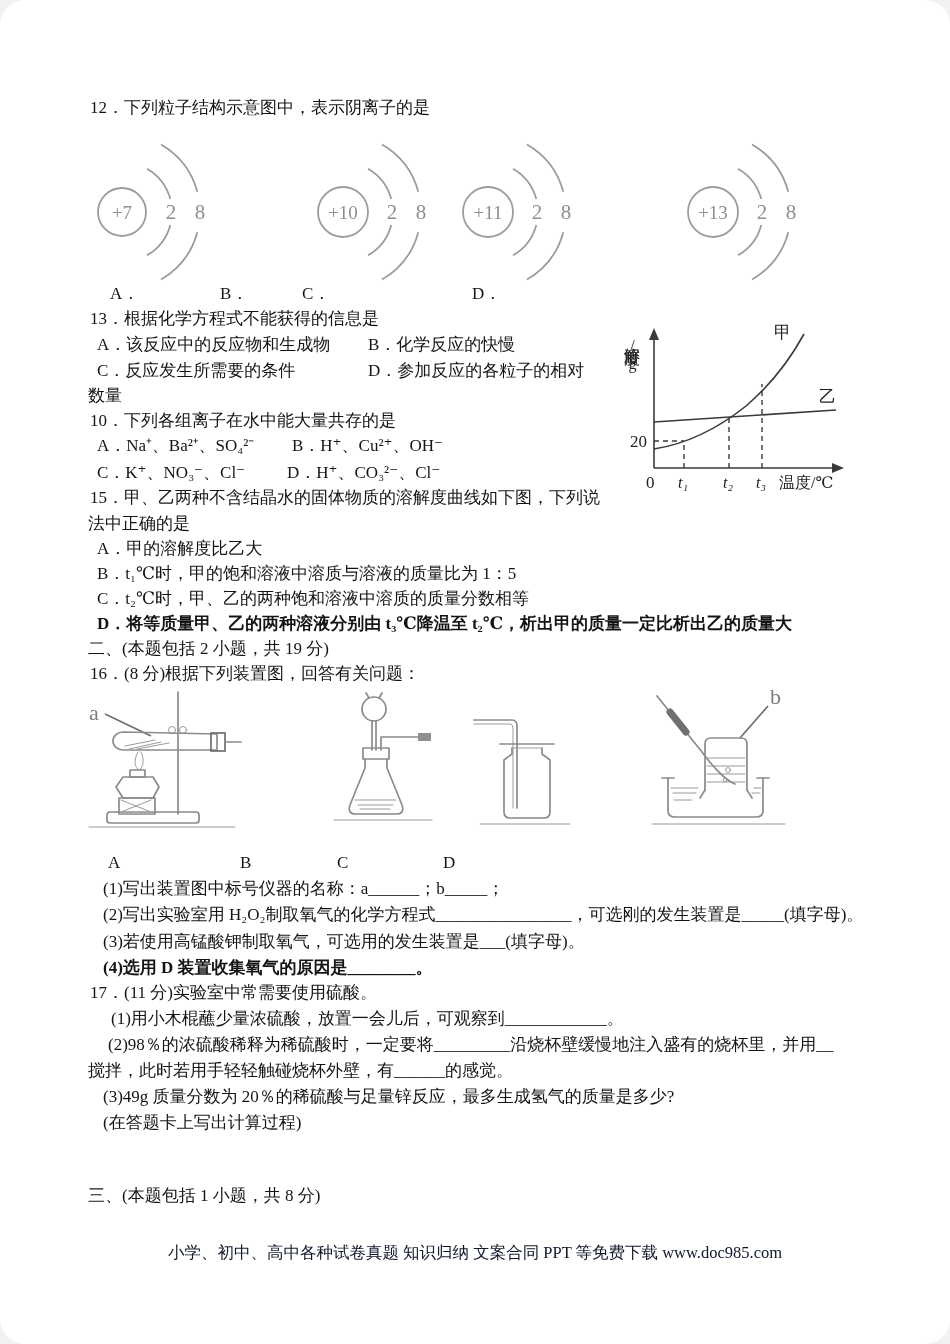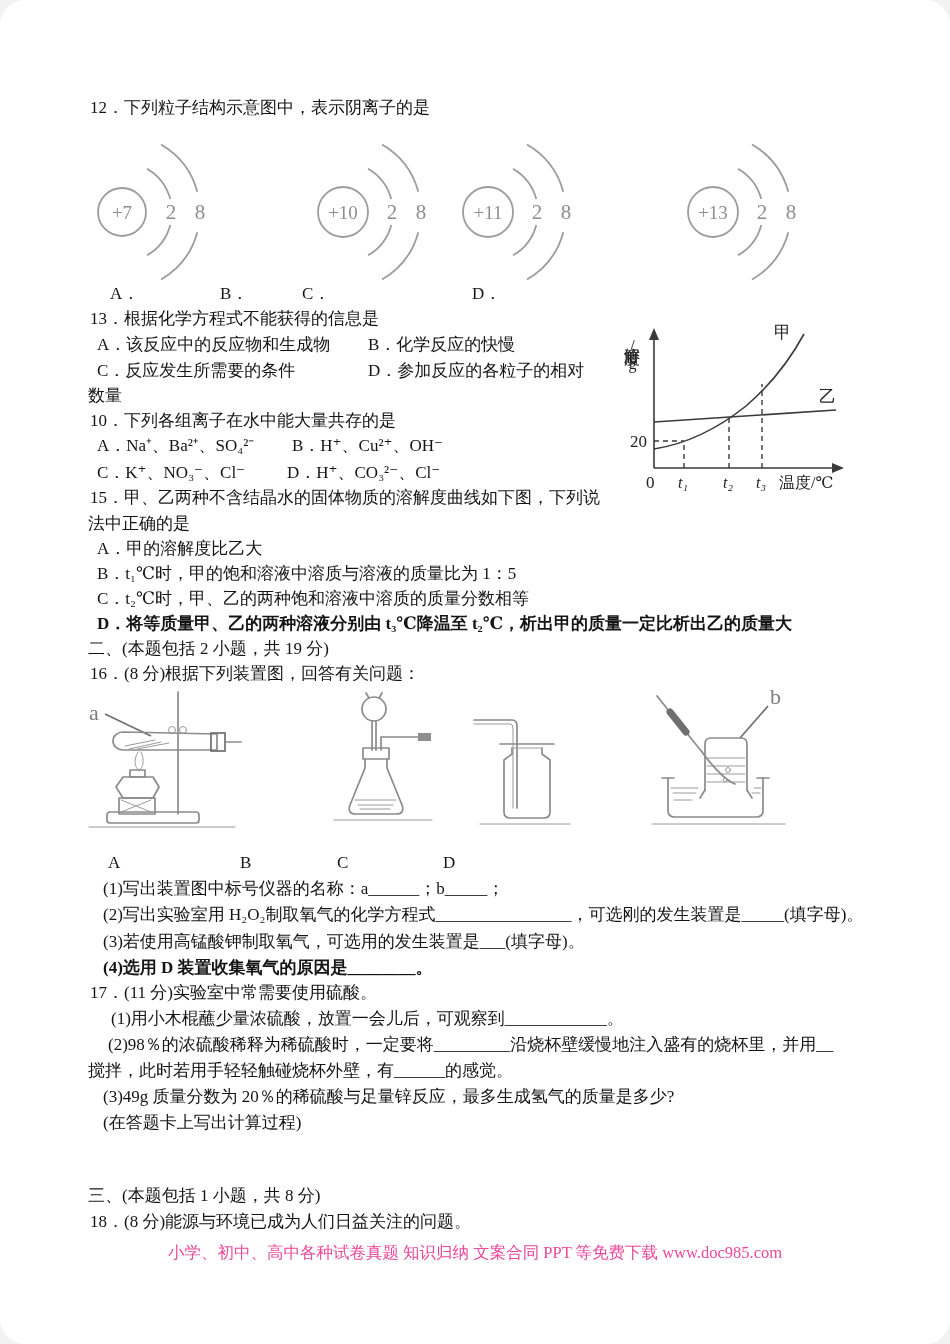--- a/index.html
+++ b/index.html
@@ -2,21 +2,21 @@
 <html><head>
 <meta charset="utf-8">
 <style>
   html,body{margin:0;padding:0;background:#f2f2f2;}
   .page{
     position:relative;width:950px;height:1344px;background:#ffffff;
     font-family:"Liberation Serif","DejaVu Serif",serif;color:#141414;
     overflow:hidden;margin:0 auto;border-radius:25px;
   }
   .ln{position:absolute;white-space:pre;font-size:17px;line-height:23px;}
-  .footer{position:absolute;left:0;width:100%;text-align:center;font-size:16.5px;color:#ec4899;}
+  .footer{position:absolute;left:0;width:100%;text-align:center;font-size:16.5px;color:#0f172a;}
   .ylabel{
     position:absolute;writing-mode:vertical-rl;text-orientation:upright;
     font-size:16px;letter-spacing:1px;color:#222;
   }
   svg{position:absolute;overflow:visible;}
   svg text{font-family:"Liberation Serif","DejaVu Serif",serif;}
   .sketch{stroke:#8b8b8b;fill:none;stroke-width:1.7;stroke-linecap:round;stroke-linejoin:round;}
   .sketchthin{stroke:#9a9a9a;fill:none;stroke-width:1;stroke-linecap:round;}
   .sketchdark{stroke:#6f6f6f;fill:none;stroke-width:1.7;}
   .chartline{stroke:#3a3a3a;fill:none;stroke-width:1.6;}
@@ -216,17 +216,16 @@
   <div class="ln" style="top:956px;left:103px;font-weight:bold;">(4)选用 D 装置收集氧气的原因是________。</div>
 
   <div class="ln" style="top:981px;left:90px;">17．(11 分)实验室中常需要使用硫酸。</div>
   <div class="ln" style="top:1007px;left:103px;margin-left:8px;">(1)用小木棍蘸少量浓硫酸，放置一会儿后，可观察到____________。</div>
   <div class="ln" style="top:1033px;left:108px;">(2)98％的浓硫酸稀释为稀硫酸时，一定要将_________沿烧杯壁缓慢地注入盛有的烧杯里，并用__</div>
   <div class="ln" style="top:1059px;left:88px;">搅拌，此时若用手轻轻触碰烧杯外壁，有______的感觉。</div>
   <div class="ln" style="top:1085px;left:103px;">(3)49g 质量分数为 20％的稀硫酸与足量锌反应，最多生成氢气的质量是多少?</div>
   <div class="ln" style="top:1111px;left:103px;">(在答题卡上写出计算过程)</div>
 
   <div class="ln" style="top:1184px;left:88px;">三、(本题包括 1 小题，共 8 分)</div>
-  <div class="ln" style="top:1210px;left:90px;">18．(8 分)能源与环境已成为人们日益关注的问题。</div>
 
   <div class="footer" style="top:1242px;">小学、初中、高中各种试卷真题 知识归纳 文案合同 PPT 等免费下载   www.doc985.com</div>
 
 </div>
 
 </body></html>

